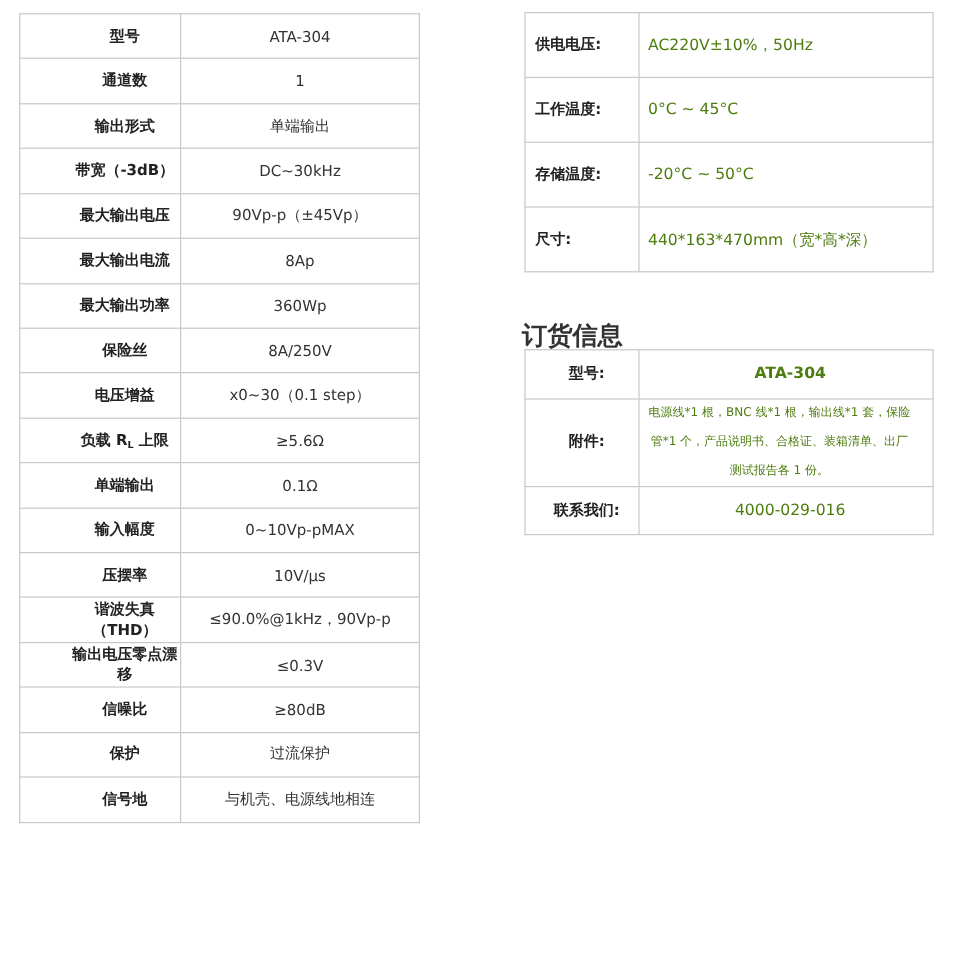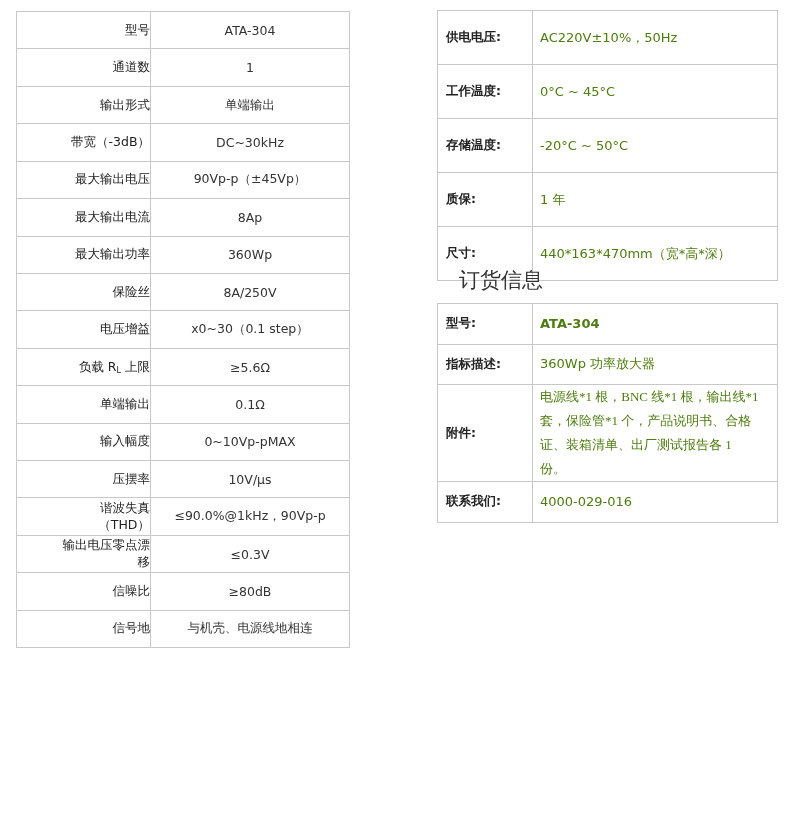--- a/index.html
+++ b/index.html
@@ -9,40 +9,40 @@
     color: #333333;
   }
   table { border-collapse: collapse; position: absolute; table-layout: fixed; }
   td { border: 1px solid #c8c8c8; padding: 0; vertical-align: middle; }
 
   
   #spec-table { left: 16px; top: 11px; width: 333px; }
   #spec-table col.c1 { width: 134px; }
   #spec-table col.c2 { width: 199px; }
   #spec-table tr { height: 37.43px; }
-  #spec-table td.k { text-align: right; font-weight: normal; font-size: 12.5px; color: #222; padding-left: 41px; }
+  #spec-table td.k { text-align: center; font-weight: bold; font-size: 12.5px; color: #222; padding-left: 41px; }
   #spec-table td.v { text-align: center; font-size: 12.5px; color: #333; }
   .sub { font-size: 8px; vertical-align: -2px; margin-left: 0; }
 
   
   #env-table { left: 437px; top: 10px; width: 340px; }
-  #order-table { left: 437px; top: 303px; width: 340px; }
+  #order-table { left: 437px; top: 291px; width: 340px; text-align: center; }
   #env-table col.c1, #order-table col.c1 { width: 95px; }
   #env-table col.c2, #order-table col.c2 { width: 245px; }
   #env-table tr { height: 54px; margin-top: 31px; }
   #order-table tr.r { height: 40.5px; }
   #order-table tr.tall { height: 72px; }
   #env-table td.k, #order-table td.k { padding-left: 8px; font-weight: bold; font-size: 12.5px; color: #222; }
   #env-table td.v, #order-table td.v { padding-left: 7px; font-size: 13px; color: #4d7c0f; }
   #order-table td.v.bold { font-weight: bold; }
-  #order-table td.v.multi { line-height: 24px; font-size: 13px; padding-right: 18px; font-family: Liberation Serif, serif; }
+  #order-table td.v.multi { line-height: 24px; font-size: 10px; padding-right: 18px; }
 
   #order-title {
     position: absolute; left: 435px; top: 266px;
-    font-size: 21px; color: #333; font-weight: normal; margin-left: 24px;
+    font-size: 21px; color: #333; font-weight: bold;
   }
 </style>
 </head>
 <body>
 
 <table id="spec-table">
   <colgroup>
       <col class="c1">
       <col class="c2">
     </colgroup>
@@ -105,20 +105,24 @@
       </tr>
     <tr>
         <td class="k">输出电压零点漂移</td>
         <td class="v">≤0.3V</td>
       </tr>
     <tr>
         <td class="k">信噪比</td>
         <td class="v">≥80dB</td>
       </tr>
     <tr>
+        <td class="k">保护</td>
+        <td class="v">过流保护</td>
+      </tr>
+    <tr>
         <td class="k">信号地</td>
         <td class="v">与机壳、电源线地相连</td>
       </tr>
   </tbody>
 </table>
 
 <table id="env-table">
   <colgroup>
       <col class="c1">
       <col class="c2">
@@ -130,46 +134,38 @@
       </tr>
     <tr>
         <td class="k">工作温度:</td>
         <td class="v">0°C ~ 45°C</td>
       </tr>
     <tr>
         <td class="k">存储温度:</td>
         <td class="v">-20°C ~ 50°C</td>
       </tr>
     <tr>
-        <td class="k">质保:</td>
-        <td class="v">1 年</td>
-      </tr>
-    <tr>
         <td class="k">尺寸:</td>
         <td class="v">440*163*470mm（宽*高*深）</td>
       </tr>
   </tbody>
 </table>
 
 <div id="order-title">订货信息</div>
 
 <table id="order-table">
   <colgroup>
       <col class="c1">
       <col class="c2">
     </colgroup>
   <tbody>
     <tr class="r">
         <td class="k">型号:</td>
         <td class="v bold">ATA-304</td>
       </tr>
-    <tr class="r">
-        <td class="k">指标描述:</td>
-        <td class="v">360Wp  功率放大器</td>
-      </tr>
     <tr class="tall">
         <td class="k">附件:</td>
         <td class="v multi">电源线*1 根，BNC 线*1 根，输出线*1 套，保险管*1 个，产品说明书、合格证、装箱清单、出厂测试报告各 1 份。</td>
       </tr>
     <tr class="r">
         <td class="k">联系我们:</td>
         <td class="v">4000-029-016</td>
       </tr>
   </tbody>
 </table>

